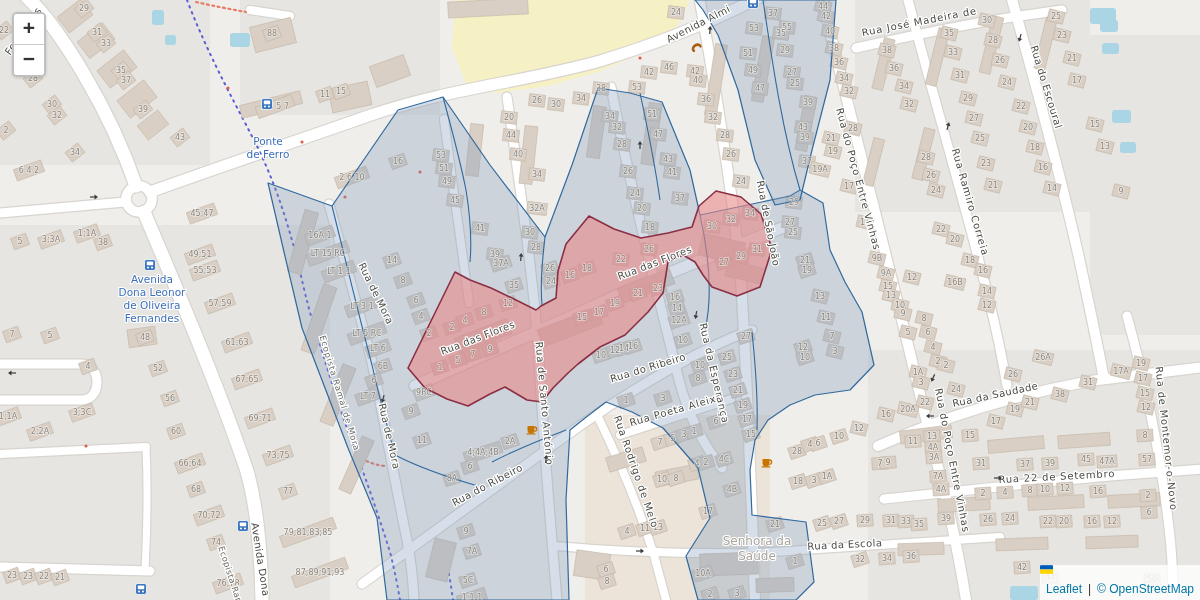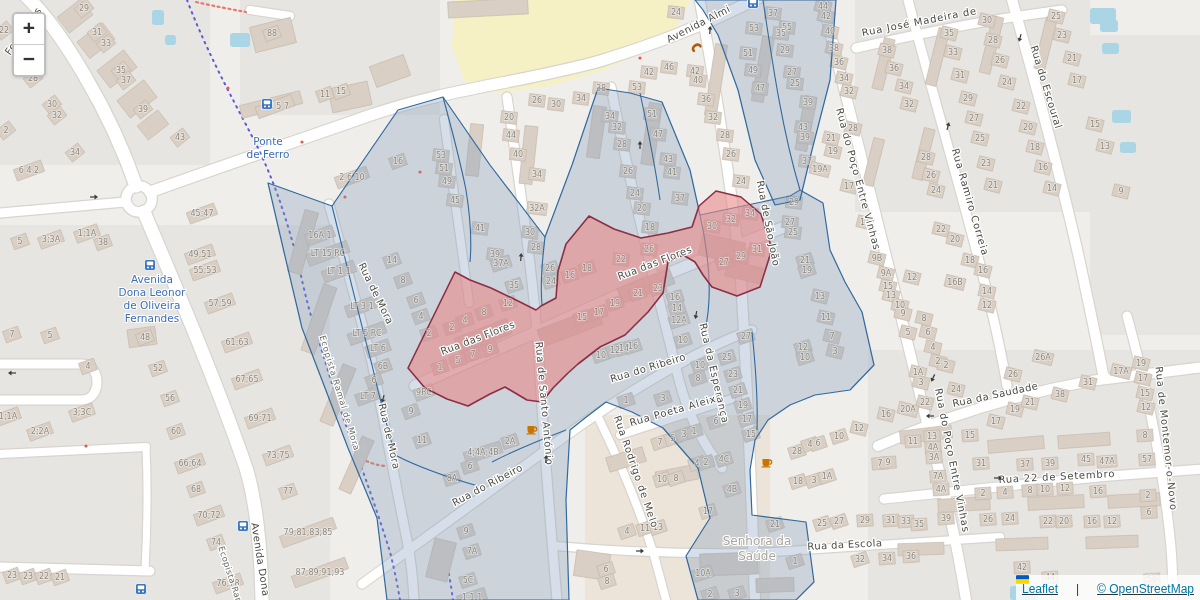--- a/index.html
+++ b/index.html
@@ -8,21 +8,21 @@
   #map svg{position:absolute;left:0;top:0;}
   
   .zoom-ctrl{position:absolute;left:12px;top:12px;z-index:50;background:#fff;
     border:2px solid rgba(0,0,0,0.25);border-radius:5px;width:30px;overflow:hidden;
     box-shadow:0 1px 3px rgba(0,0,0,.15);}
   .zoom-btn{display:block;width:30px;height:30px;line-height:28px;text-align:center;
     font:bold 21px/28px "Liberation Sans",sans-serif;color:#333;text-decoration:none;cursor:pointer;background:#fff;}
   .zoom-btn:first-child{border-bottom:1px solid #ccc;}
   
   .attribution{position:absolute;right:0;bottom:0;z-index:50;background:rgba(255,255,255,0.8);
-    padding:6px 6px 2px 6px;font:12px/1.4 "Liberation Sans",sans-serif;color:#333;display:flex;align-items:center;gap:16px;text-decoration:underline;}
+    padding:16px 6px 2px 6px;font:12px/1.4 "Liberation Sans",sans-serif;color:#333;display:flex;align-items:center;gap:4px;}
   .attribution a{color:#0078A8;text-decoration:none;}
   .attribution .sep{margin:0 2px;color:#333;}
   .flag{display:inline-block;width:13px;height:9px;border-radius:1px;overflow:hidden;}
 </style>
 </head>
 <body>
 
 <div id="map">
   <svg id="mapsvg" width="1200" height="600" viewBox="0 0 1200 600">
       <g>

